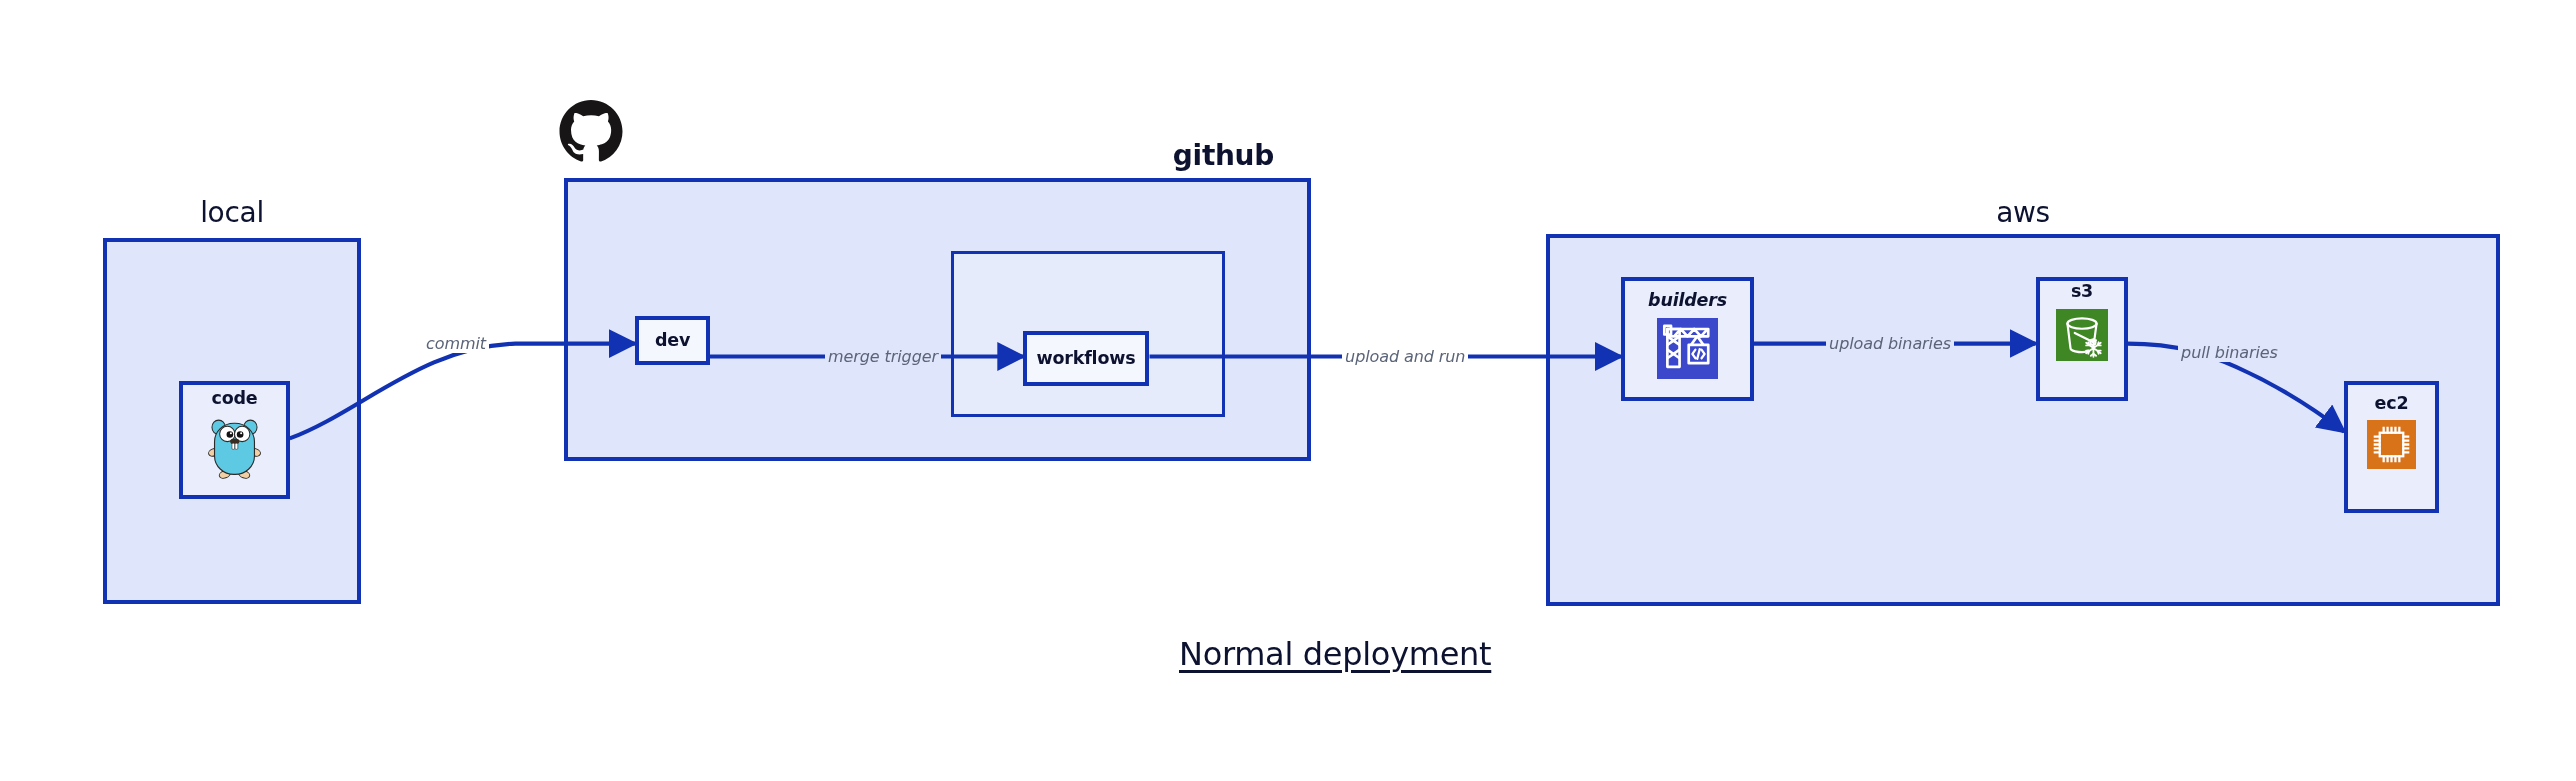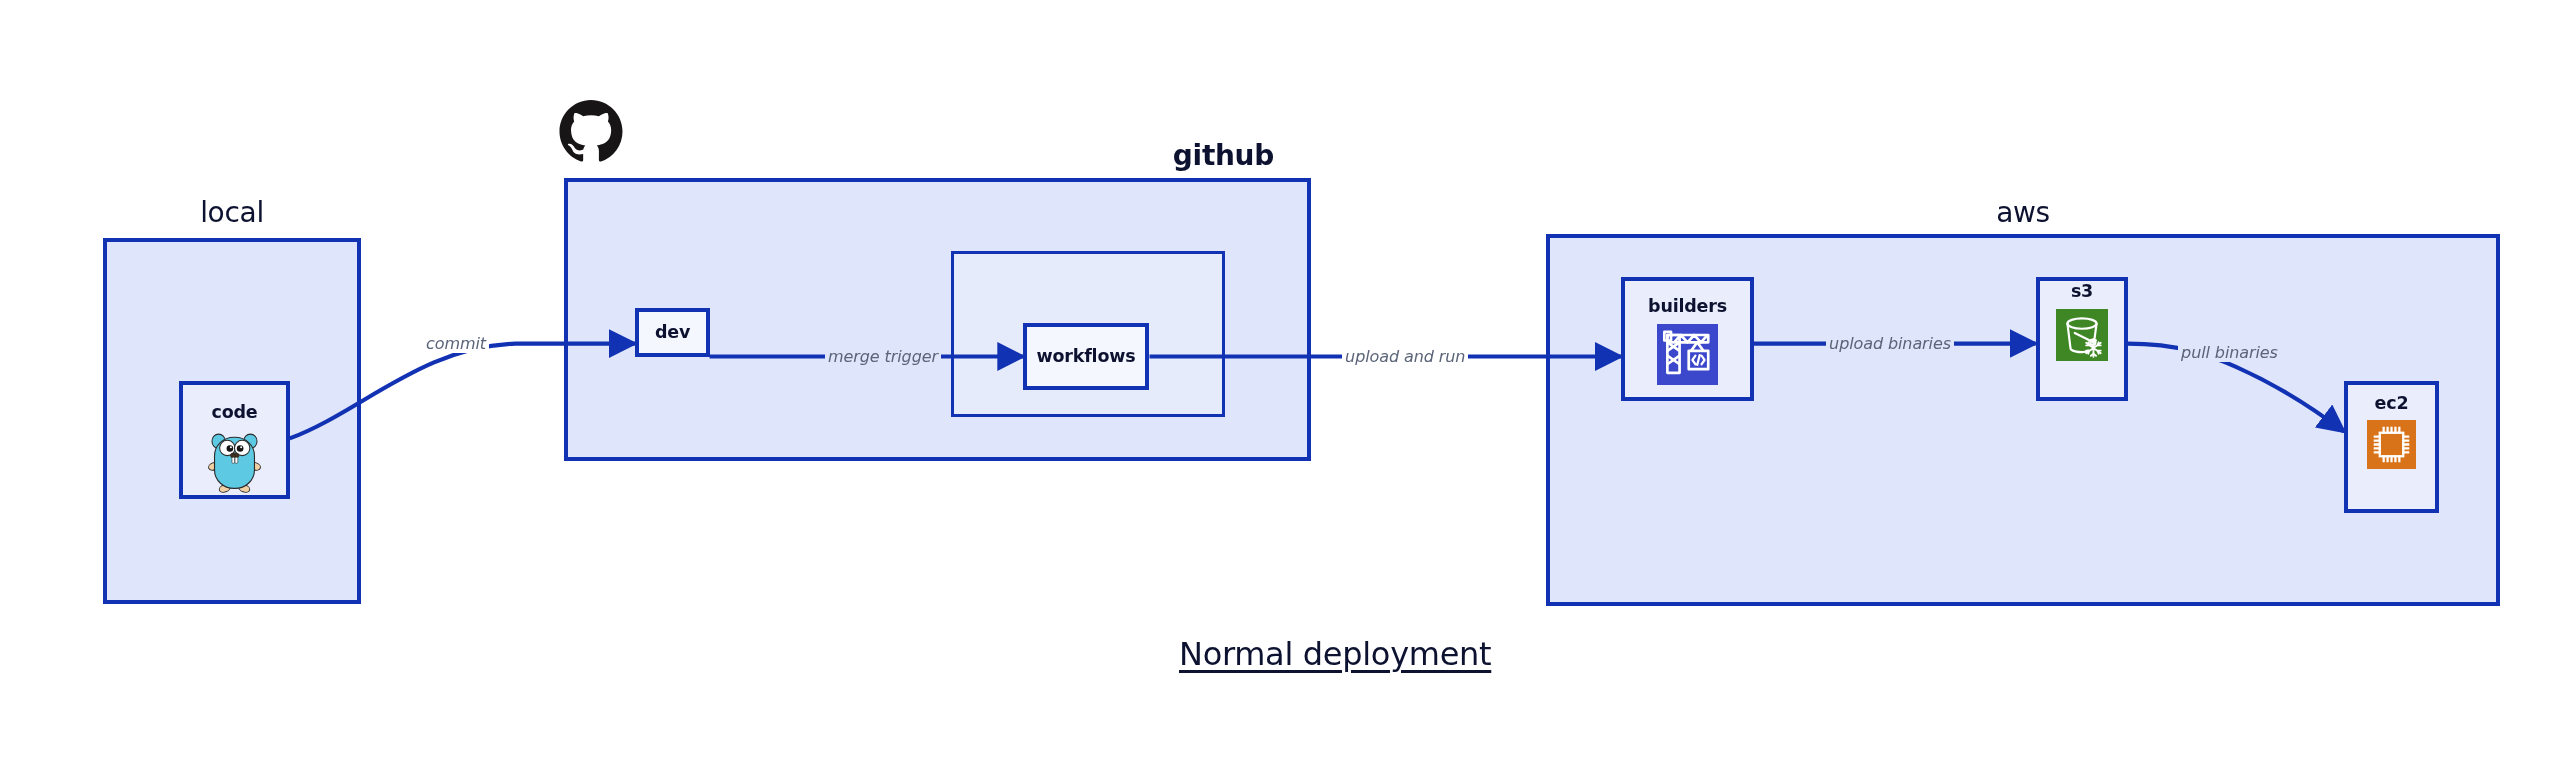--- a/index.html
+++ b/index.html
@@ -45,20 +45,21 @@
     background: #eaeefc;
     border: 4.1px solid #1232b4;
     box-sizing: border-box;
     display: flex;
     flex-direction: column;
     align-items: center;
   }
   .node.plain-node {
     background: #f5f7fe;
     justify-content: center;
+    margin-top: 8px;
   }
   .node-label {
     color: #0d1230;
     font-family: "DejaVu Sans", sans-serif;
     font-weight: 700;
     font-size: 17.5px;
     line-height: 1;
     white-space: nowrap;
     letter-spacing: -0.2px;
   }
@@ -106,21 +107,21 @@
 </style>
 </head>
 <body>
 
 <div id="canvas">
 
   <div class="group" style="left:103px; top:238px; width:258px; height:366px;"></div>
   <div class="group-label" style="left:103px; top:196px; width:258px;">local</div>
 
   <div class="node" style="left:179px; top:381px; width:111px; height:118px;">
-    <span class="node-label" style="margin-top:19px;">code</span>
+    <span class="node-label" style="margin-top:5px;">code</span>
     <span class="node-icon" style="margin-top:7.2px;">
       <svg width="57" height="64" viewBox="0 0 110 125" xmlns="http://www.w3.org/2000/svg">
 
         <ellipse cx="24" cy="24" rx="13" ry="14" fill="#5dc9e2" stroke="#2b2b2b" stroke-width="2"></ellipse>
         <ellipse cx="86" cy="24" rx="13" ry="14" fill="#5dc9e2" stroke="#2b2b2b" stroke-width="2"></ellipse>
 
         <ellipse cx="14" cy="73" rx="10" ry="7" fill="#f2d0a4" stroke="#2b2b2b" stroke-width="1.8" transform="rotate(-22 14 73)"></ellipse>
         <ellipse cx="96" cy="73" rx="10" ry="7" fill="#f2d0a4" stroke="#2b2b2b" stroke-width="1.8" transform="rotate(22 96 73)"></ellipse>
 
         <ellipse cx="36" cy="116" rx="11" ry="7" fill="#f2d0a4" stroke="#2b2b2b" stroke-width="1.8" transform="rotate(-18 36 116)"></ellipse>
@@ -156,29 +157,29 @@
         8c0-4.42-3.58-8-8-8z"></path>
     </svg>
   </div>
 
   <div class="node plain-node" style="left:635px; top:308px; width:75px; height:49px;">
     <span class="node-label">dev</span>
   </div>
 
   <div class="group master-group" style="left:951px; top:251px; width:274px; height:166px;"></div>
 
-  <div class="node plain-node" style="left:1023px; top:323px; width:126px; height:67px;">
+  <div class="node plain-node" style="left:1023px; top:323px; width:126px; height:55px;">
     <span class="node-label">workflows</span>
   </div>
 
   <div class="group" style="left:1546px; top:234px; width:954px; height:372px;"></div>
   <div class="group-label" style="left:1546px; top:196px; width:954px;">aws</div>
 
   <div class="node" style="left:1621px; top:277px; width:133px; height:124px;">
-    <span class="node-label" style="margin-top:17px;">builders</span>
+    <span class="node-label" style="margin-top:11px;font-style:italic;">builders</span>
     <span class="node-icon" style="margin-top:8.2px;">
       <svg width="61" height="61" viewBox="0 0 100 100" xmlns="http://www.w3.org/2000/svg">
         <rect x="0" y="0" width="100" height="100" fill="#3b48cc"></rect>
         <g fill="none" stroke="#ffffff" stroke-width="4.4" stroke-linejoin="round">
 
           <rect x="17" y="18" width="20" height="62"></rect>
           <path d="M17 30 L37 44 M37 30 L17 44 M17 52 L37 66 M37 52 L17 66"></path>
 
           <rect x="12" y="13" width="11" height="14"></rect>
 

